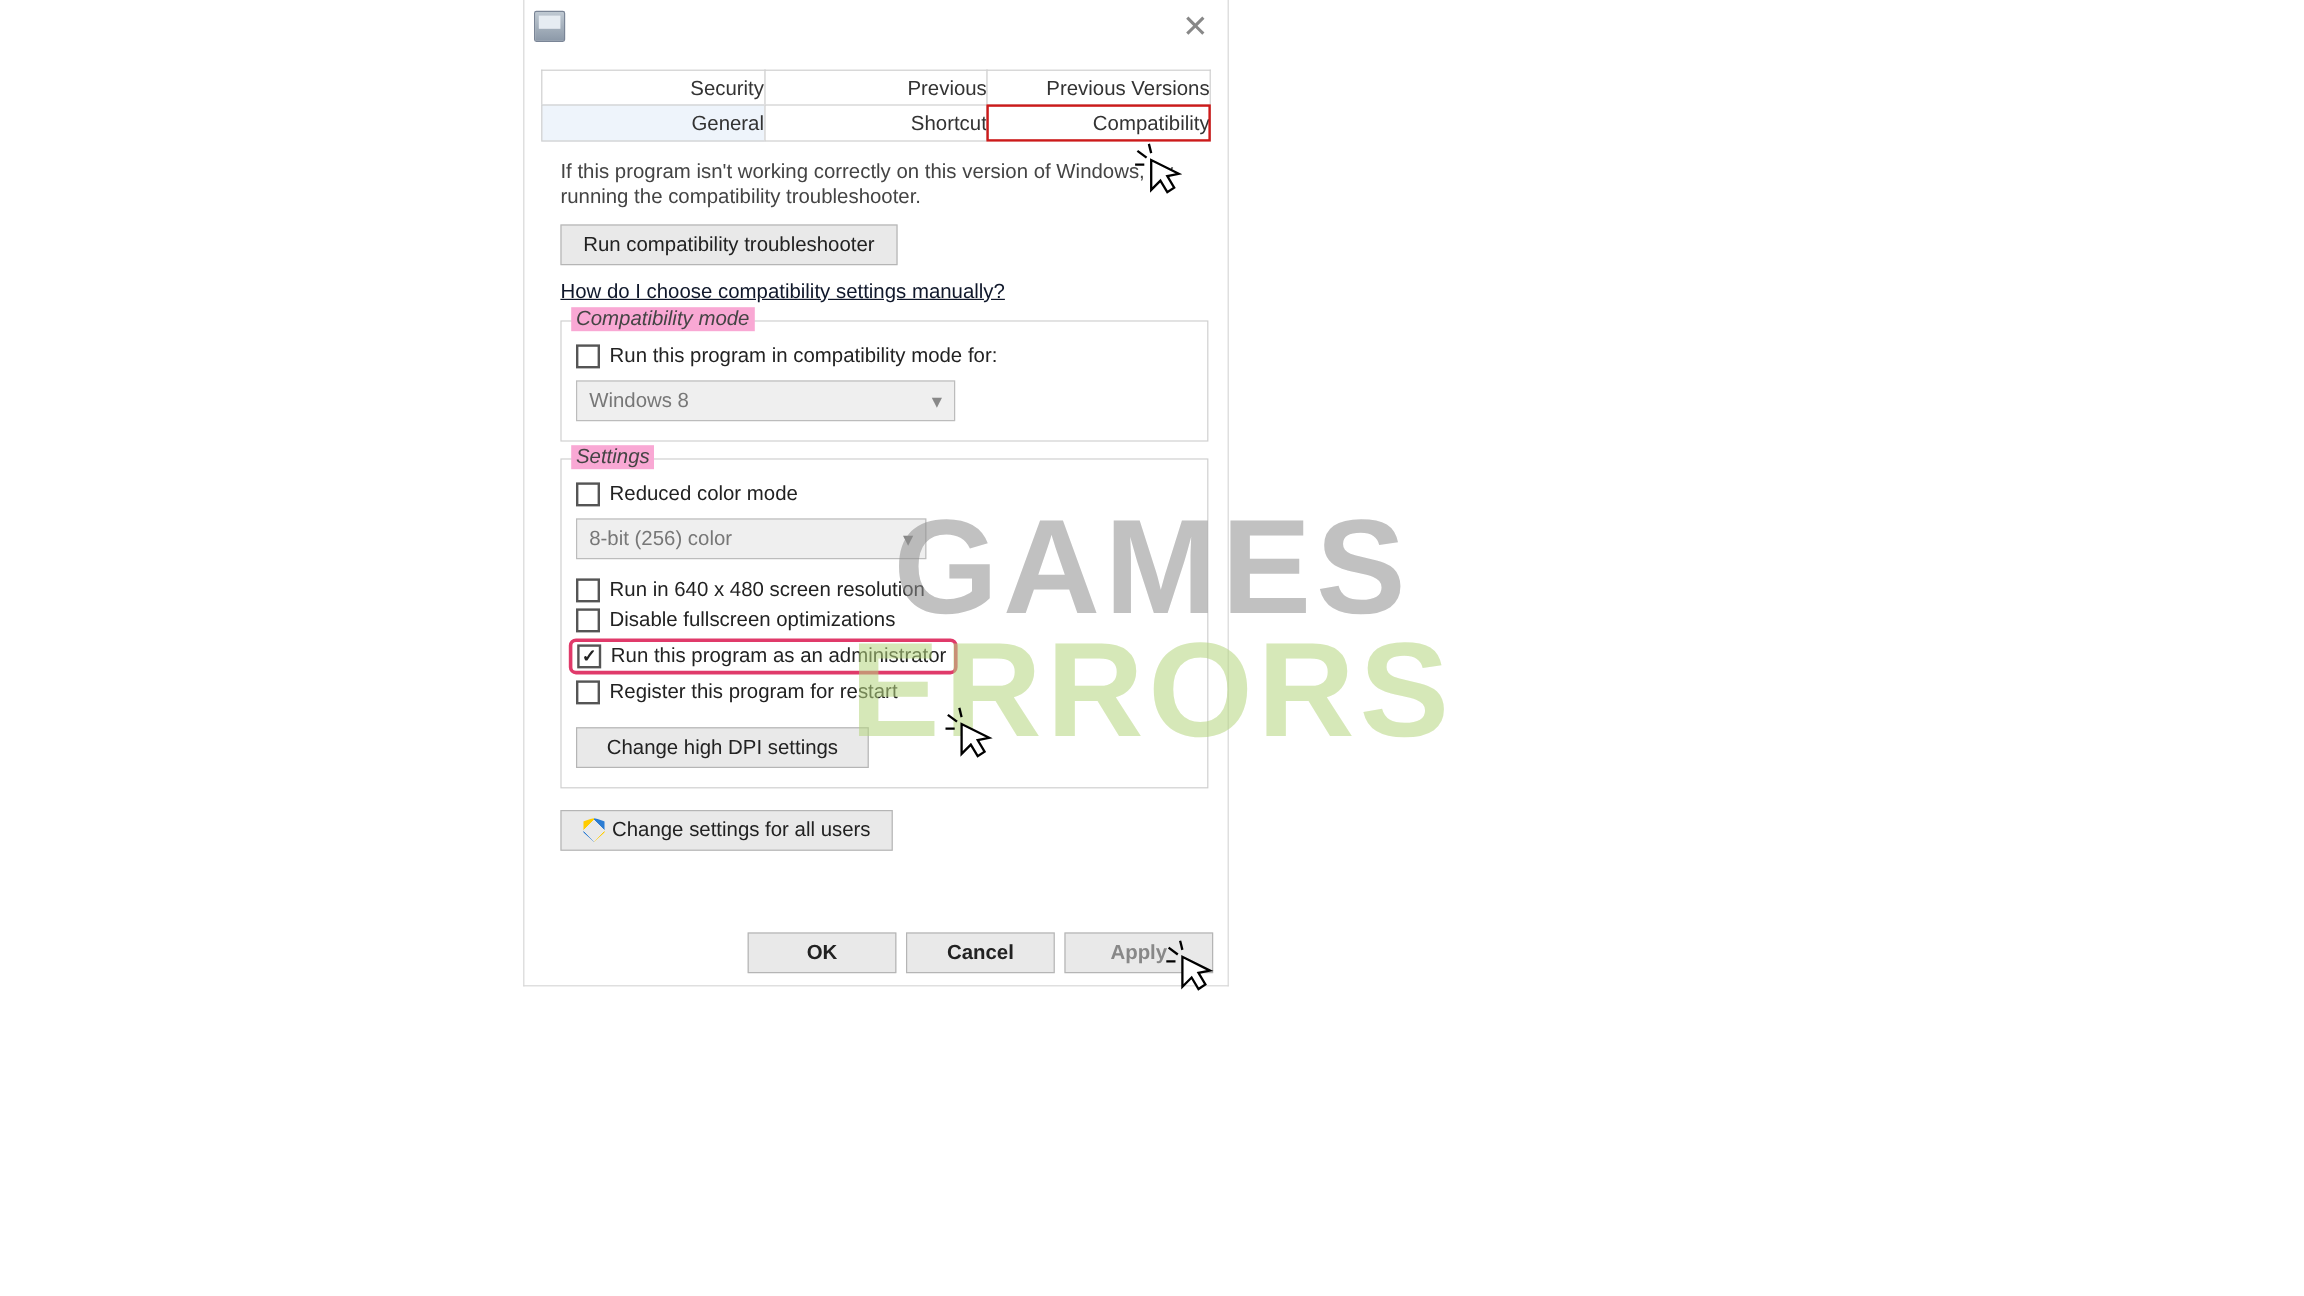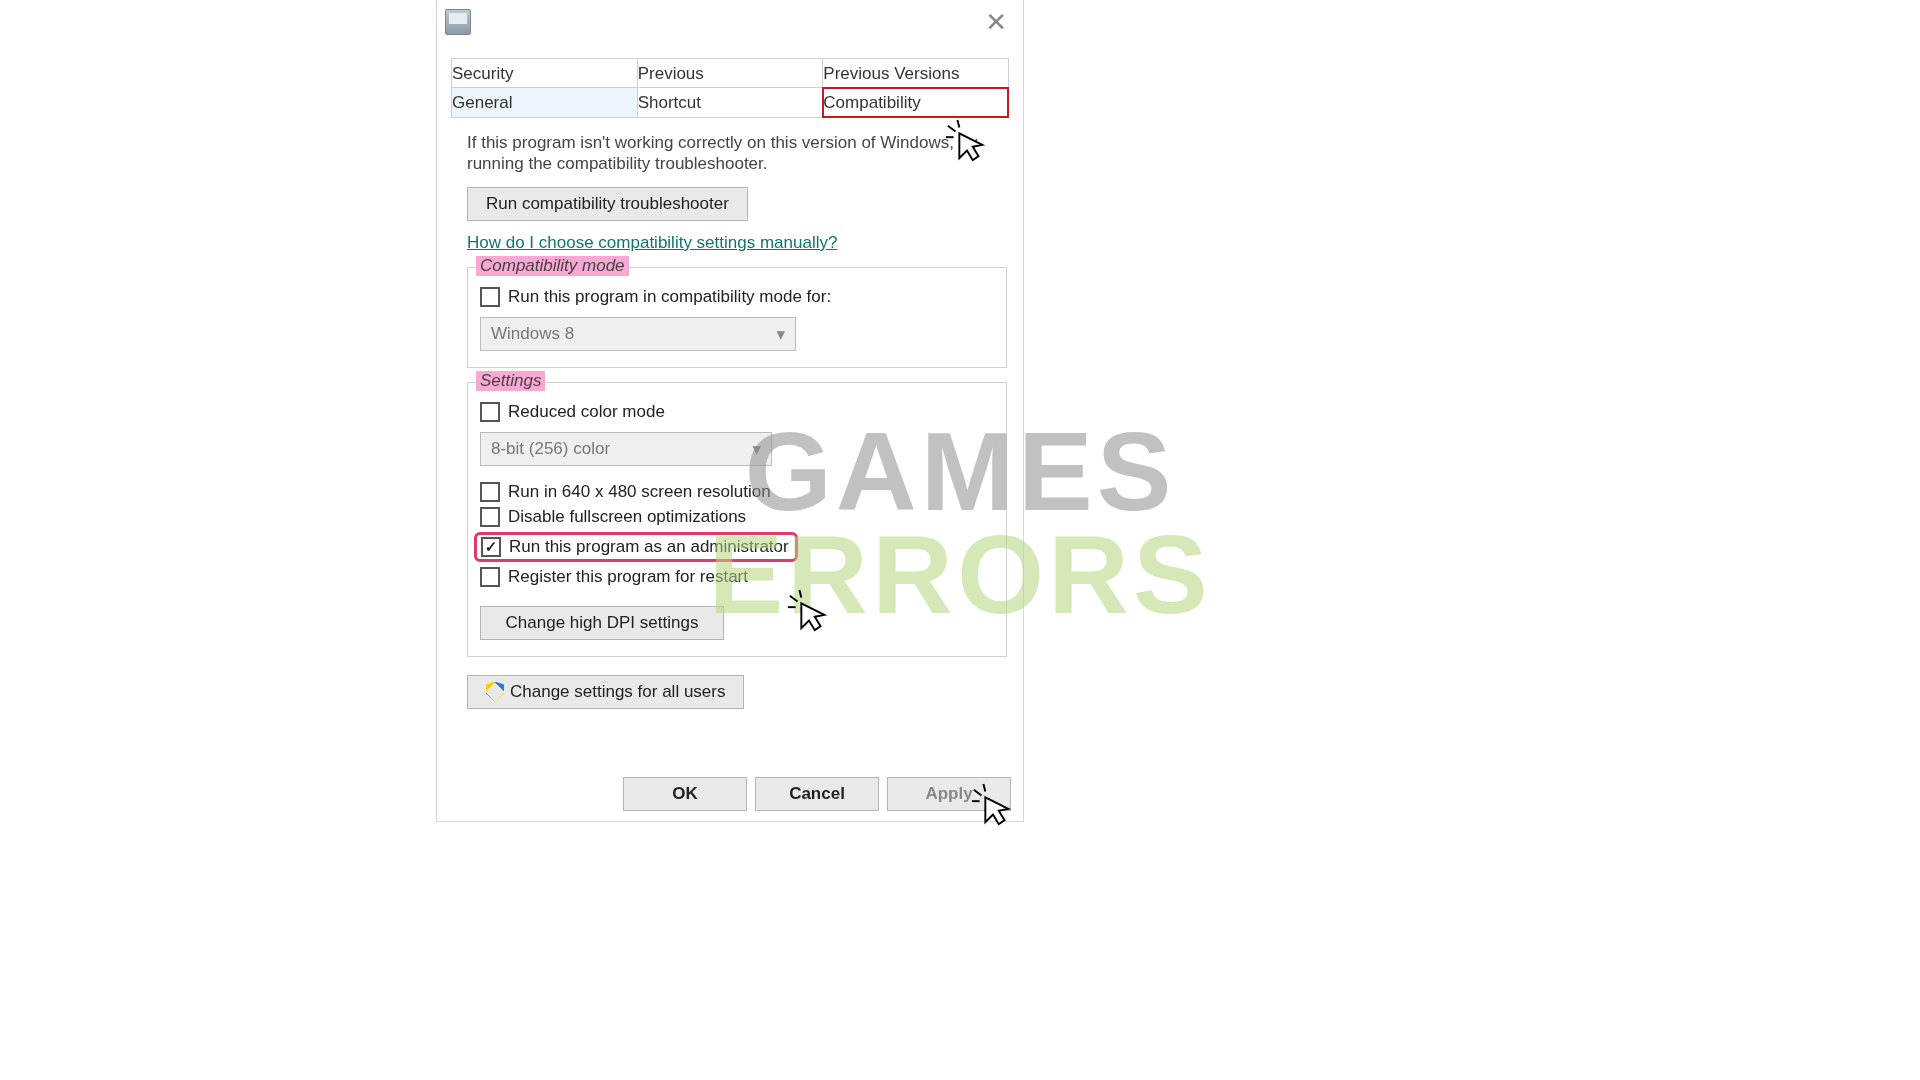--- a/index.html
+++ b/index.html
@@ -49,21 +49,21 @@
     padding: 2px 8px;
   }
   .tab-area {
     margin: 14px 14px 0 14px;
   }
   .tab-row {
     display: flex;
   }
   .tab {
     flex: 1;
-    text-align: left;
+    text-align: right;
     padding: 5px 0 4px 0;
     background: #ffffff;
     border: 1px solid #cfcfcf;
     font-size: 17px;
     color: #333;
     cursor: pointer;
     margin-left: -1px;
   }
   .tab:first-child { margin-left: 0; }
   .tab.shade { background: #eef4fb; }
@@ -81,21 +81,21 @@
   }
   .content {
     padding: 14px 16px 0 30px;
   }
   .intro {
     color: #444;
     line-height: 1.25;
     margin-bottom: 12px;
   }
   .link {
-    color: #0f766e;
+    color: #0f172a;
     text-decoration: underline;
     cursor: pointer;
   }
   .win-btn {
     background: #e9e9e9;
     border: 1px solid #b5b5b5;
     padding: 6px 18px;
     font-size: 17px;
     color: #222;
     cursor: pointer;

